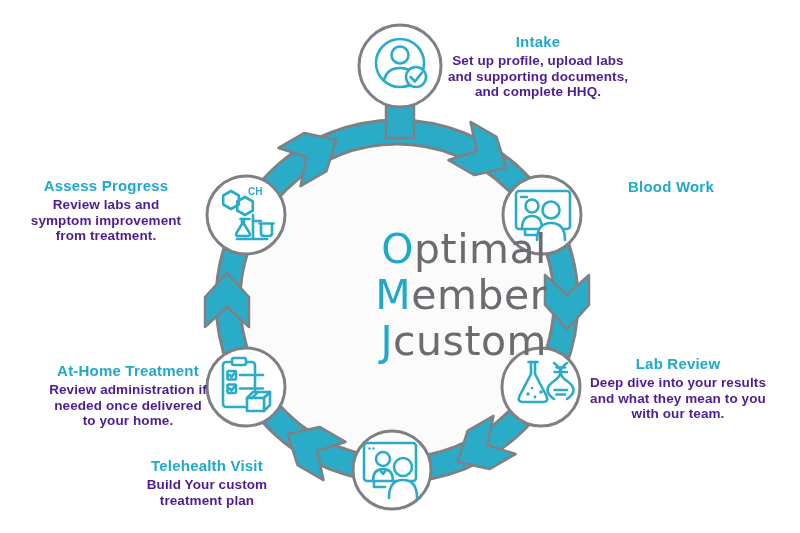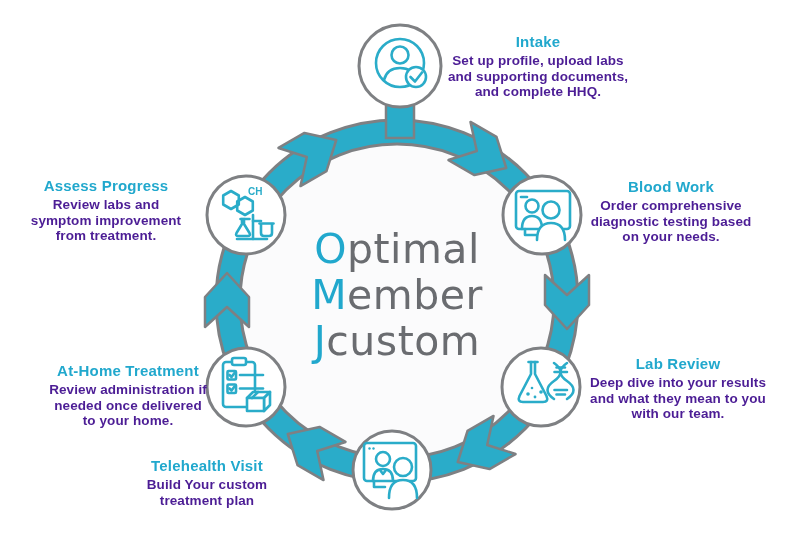--- a/index.html
+++ b/index.html
@@ -7,21 +7,21 @@
     width:800px;height:533px;position:relative;overflow:hidden;
     background:#ffffff;
     font-family:"Liberation Sans","DejaVu Sans",sans-serif;
   }
   #stage{position:absolute;left:0;top:0;width:800px;height:533px;}
   svg#ring-svg{position:absolute;left:0;top:0;}
 
   
   .title{
     position:absolute;left:247px;top:226px;width:300px;
-    text-align:center;
+    text-align:right;
     font-family:"DejaVu Sans","Liberation Sans",sans-serif;
     font-size:41px;line-height:46px;font-weight:400;
     color:#6A6C70;letter-spacing:0.5px;
   }
   .title .hl{color:#21A8CD;}
 
   
   .step{position:absolute;text-align:center;}
   .step-heading{
     font-size:15px;font-weight:700;color:#21A8CD;
@@ -163,25 +163,20 @@
     <div class="step-heading">Intake</div>
     <div class="step-desc">
       <div>Set up profile, upload labs</div>
       <div>and supporting documents,</div>
       <div>and complete HHQ.</div>
     </div>
   </div>
 
   <div class="step" id="step-blood-work">
     <div class="step-heading">Blood Work</div>
-    <div class="step-desc">
-      <div>Order comprehensive</div>
-      <div>diagnostic testing based</div>
-      <div>on your needs.</div>
-    </div>
   </div>
 
   <div class="step" id="step-lab-review">
     <div class="step-heading">Lab Review</div>
     <div class="step-desc">
       <div>Deep dive into your results</div>
       <div>and what they mean to you</div>
       <div>with our team.</div>
     </div>
   </div>

